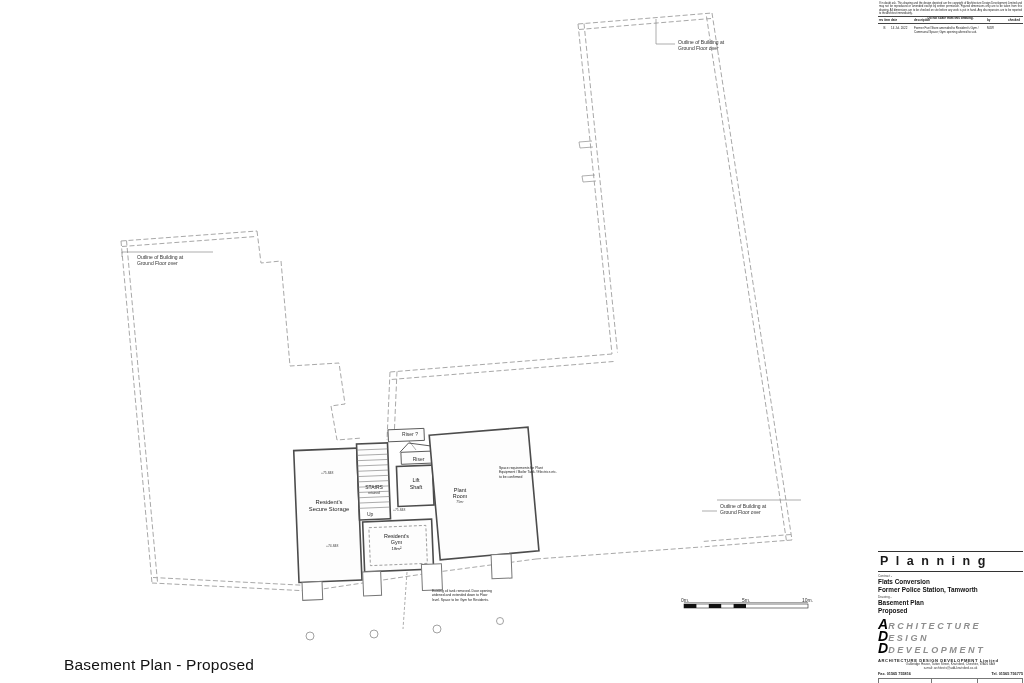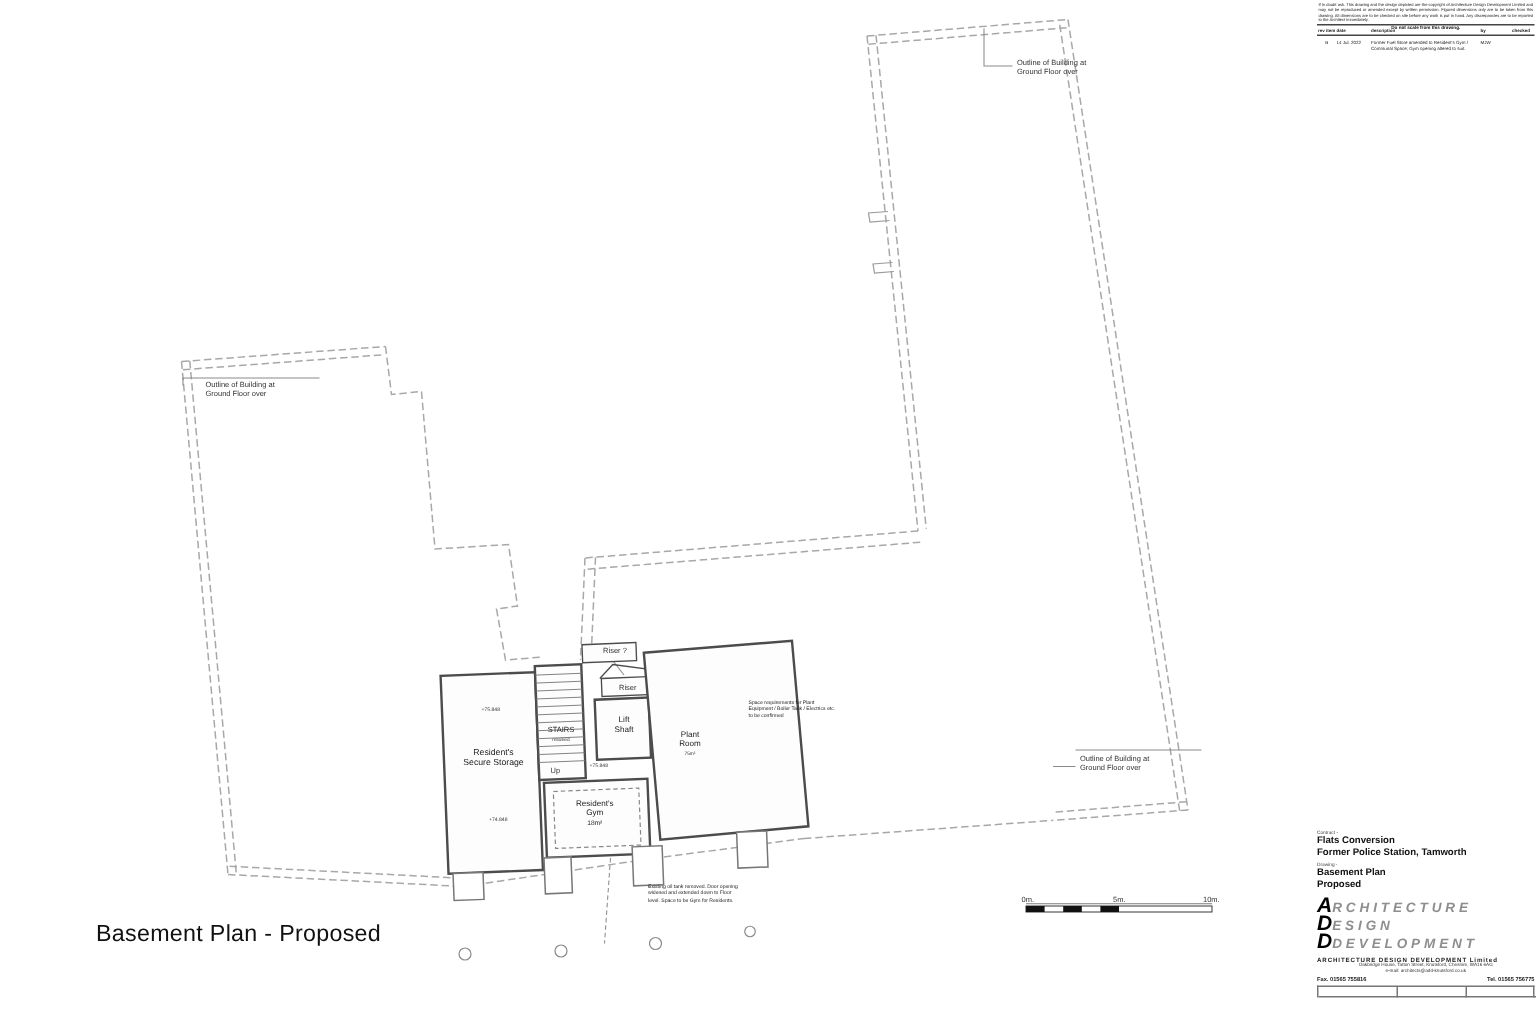--- a/index.html
+++ b/index.html
@@ -182,21 +182,21 @@
   <div class="abs lvl" style="left:326px; top:544px;">+74.848</div>
   <div class="abs lvl" style="left:393px; top:508px;">+75.848</div>
 
   <div class="abs note" style="left:499px; top:466px; width:58px;">Space requirements for Plant Equipment / Boiler Tank / Electrics etc. to be confirmed</div>
   <div class="abs note" style="left:432px; top:589px; width:64px;">Existing oil tank removed. Door opening widened and extended down to Floor level. Space to be Gym for Residents.</div>
 
   <div class="abs tiny" style="left:681px; top:597px;">0m.</div>
   <div class="abs tiny" style="left:742px; top:597px;">5m.</div>
   <div class="abs tiny" style="left:802px; top:597px;">10m.</div>
 
-  <div class="abs plan-title" style="left:64px; top:614px;">Basement Plan - Proposed</div>
+  <div class="abs plan-title" style="left:64px; top:656px;">Basement Plan - Proposed</div>
 
   <div class="abs" style="left:879px; top:2px; width:143px;">
     <div class="disc">If in doubt ask. This drawing and the design depicted are the copyright of Architecture Design Development Limited and may not be reproduced or amended except by written permission. Figured dimensions only are to be taken from this drawing. All dimensions are to be checked on site before any work is put in hand. Any discrepancies are to be reported to the Architect immediately.</div>
     <div class="disc-em">Do not scale from this drawing.</div>
   </div>
 
   <div class="abs revtbl" style="left:878px; top:16px; width:145px;">
     <div class="hd">
       <span class="c-rev">rev item</span>
       <span class="c-date">date</span>
@@ -207,20 +207,21 @@
     <div class="rw">
       <span class="c-rev">B</span>
       <span class="c-date">14 Jul. 2022</span>
       <span class="c-desc">Former Fuel Store amended to Resident's Gym / Communal Space; Gym opening altered to suit.</span>
       <span class="c-by">MJW</span>
       <span class="c-chk"></span>
     </div>
   </div>
 
   <div class="tb">
+    <div class="tb-status">Planning</div>
 
     <div class="tb-lab">Contract -</div>
     <div class="tb-val">Flats Conversion</div>
     <div class="tb-val">Former Police Station, Tamworth</div>
 
     <div class="tb-lab">Drawing -</div>
     <div class="tb-val">Basement Plan</div>
     <div class="tb-val">Proposed</div>
 
     <div style="margin-top:5px;font-style:italic;">

